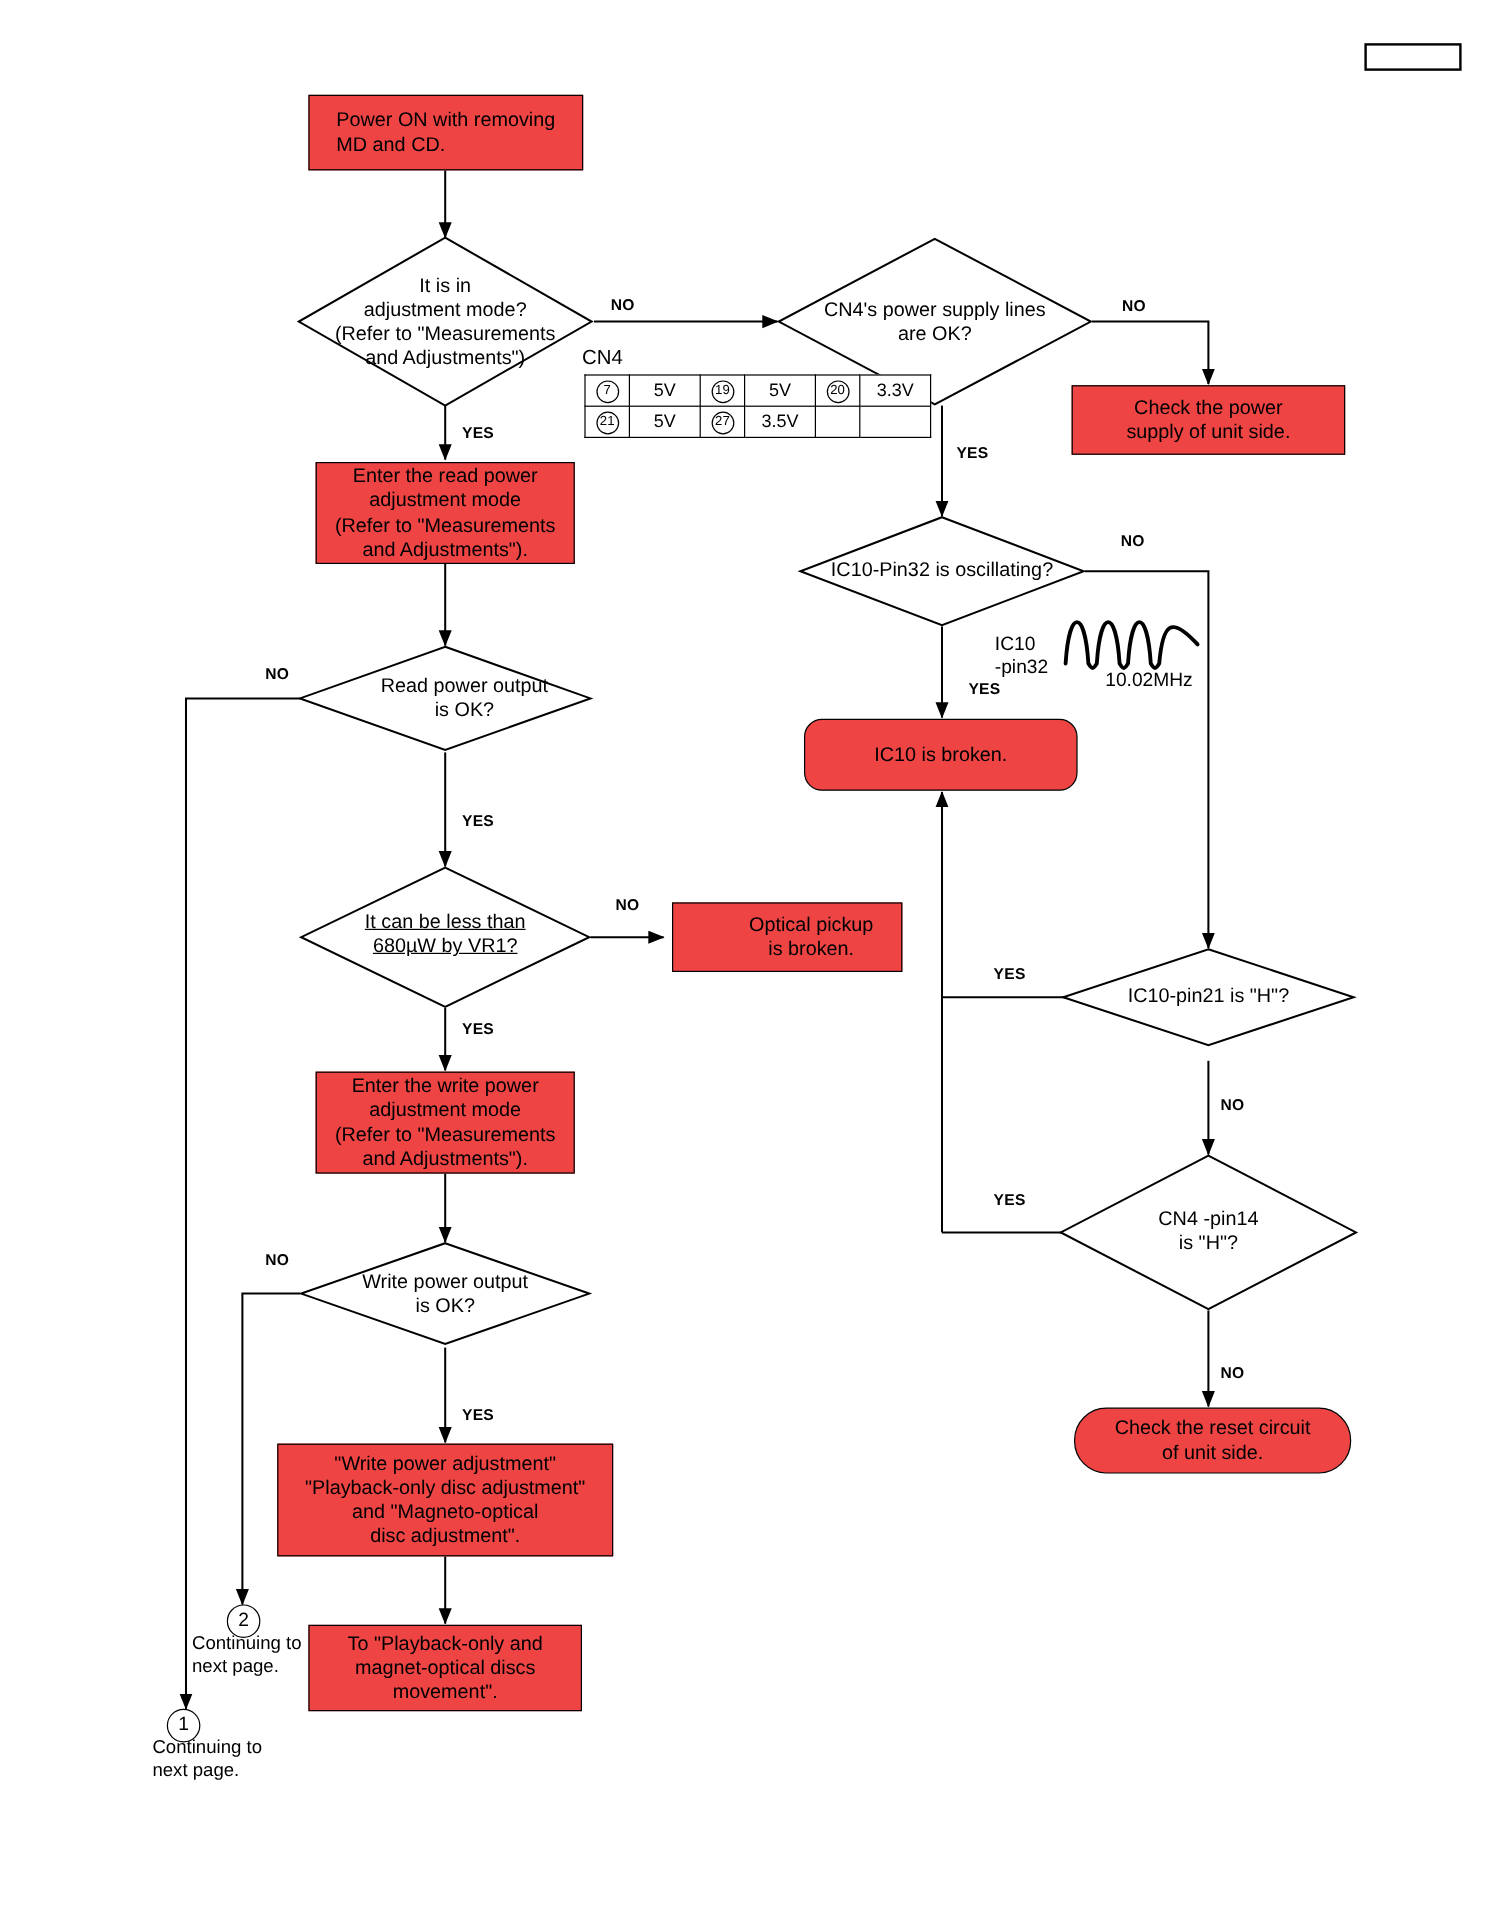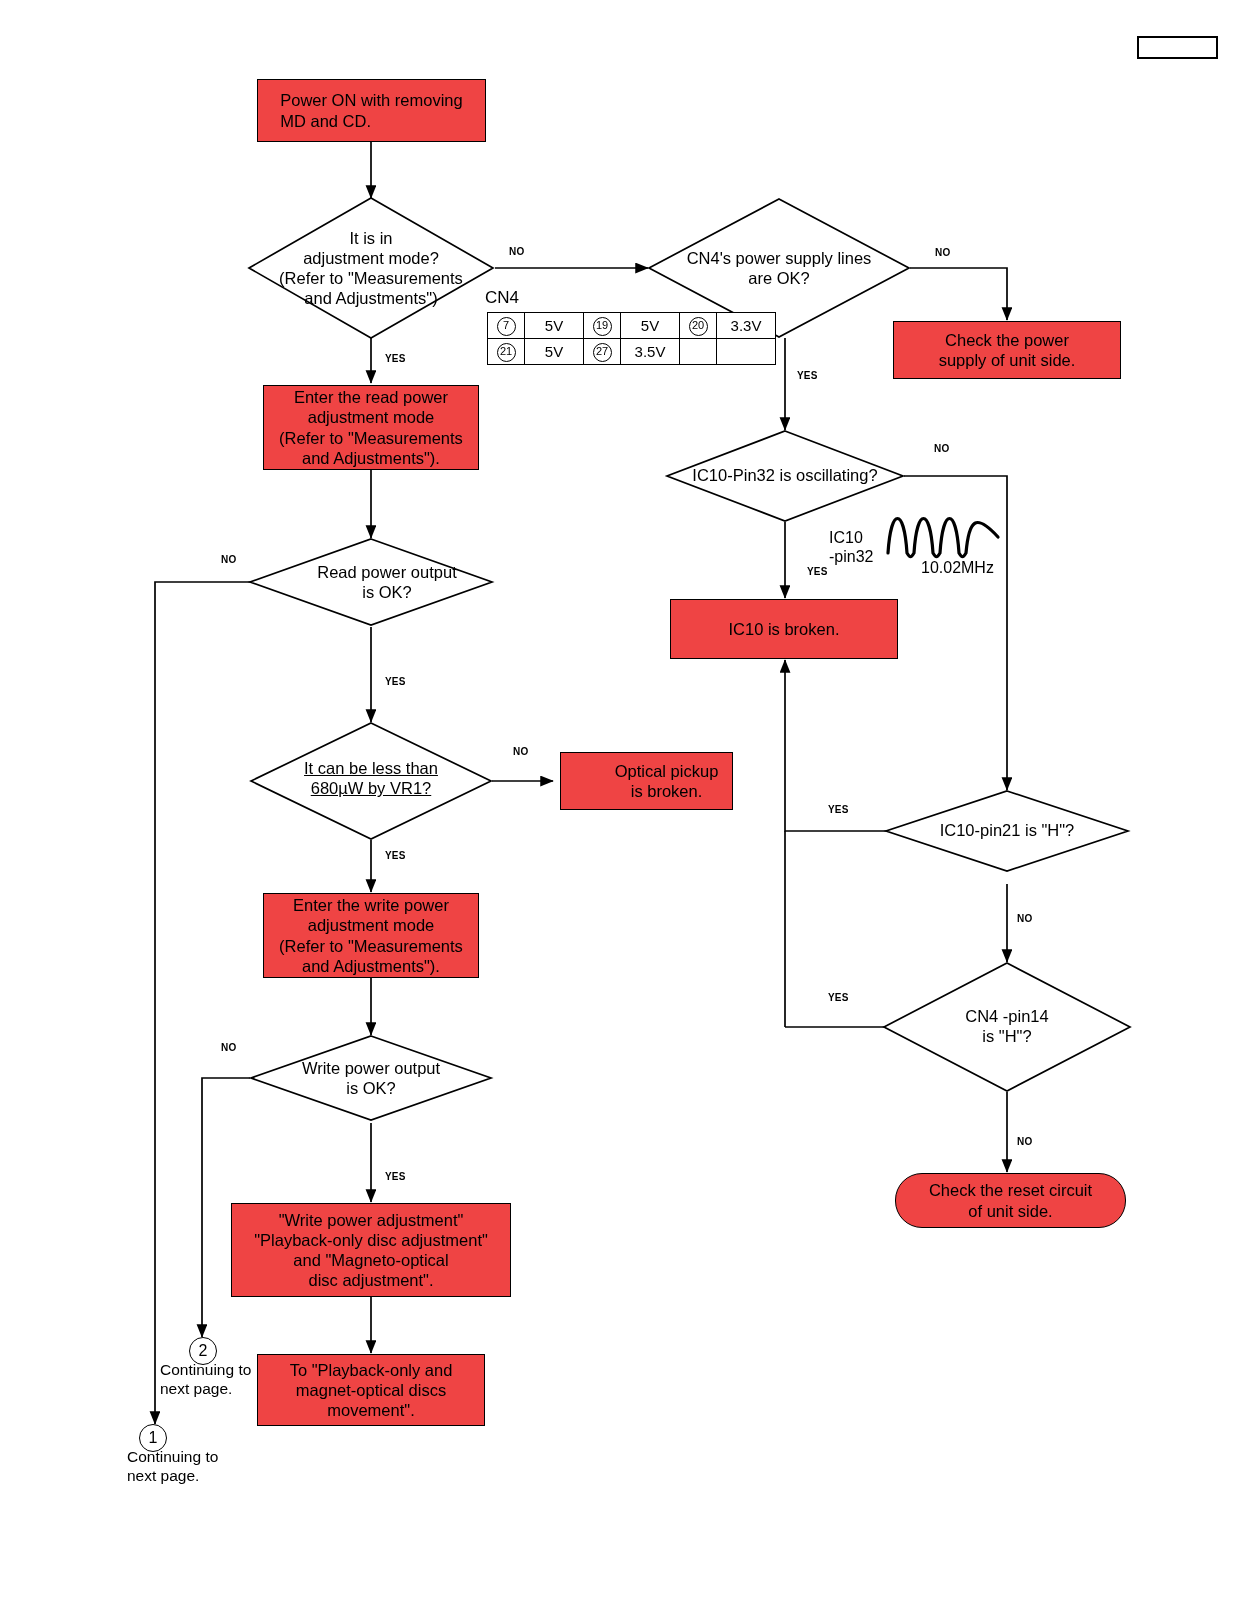--- a/index.html
+++ b/index.html
@@ -4,21 +4,21 @@
 <style>
   html,body{margin:0;padding:0;background:#fff;}
   body{width:1251px;height:1605px;position:relative;
        font-family:"Liberation Sans","DejaVu Sans",sans-serif;color:#000;}
   #canvas{position:absolute;left:0;top:0;width:1251px;height:1605px;}
   .node{position:absolute;box-sizing:border-box;display:flex;align-items:center;
         justify-content:center;text-align:center;line-height:1.22;}
   .box{border:1.6px solid #000;background:#ef4444;font-size:16.5px;padding:2px 4px;}
   .dtext{position:absolute;text-align:center;font-size:16.5px;line-height:1.22;
          white-space:pre;pointer-events:none;}
-  .lbl{position:absolute;font-size:10px;font-weight:bold;letter-spacing:.2px;}
+  .lbl{position:absolute;font-size:13px;font-weight:bold;letter-spacing:.2px;}
   .plain{position:absolute;font-size:16.5px;line-height:1.2;white-space:pre;}
   .corner-box{position:absolute;border:2px solid #000;background:#fff;}
   
   #cn4-table{position:absolute;border-collapse:collapse;background:#fff;}
   #cn4-table td{border:1.5px solid #000;height:25px;font-size:15px;text-align:center;
                 font-family:"Liberation Sans",sans-serif;padding:0 3px;}
   .pincell{width:30px;}
   .valcell{width:52px;}
   .pin{display:inline-block;width:17px;height:17px;line-height:15px;
        border:1.2px solid #000;border-radius:50%;font-size:11px;text-align:center;}
@@ -101,25 +101,25 @@
 adjustment mode
 (Refer to "Measurements
 and Adjustments").</span>
 </div>
 
 <div class="node box" style="left:893px;top:321px;width:228px;height:58px;">
   <span style="white-space:pre;">Check the power
 supply of unit side.</span>
 </div>
 
-<div class="node box" style="left:670px;top:599px;width:228px;height:60px;">
+<div class="node box" style="left:670px;top:599px;width:228px;height:60px;border-radius:15px;">
   <span style="white-space:pre;">IC10 is broken.</span>
 </div>
 
-<div class="node box" style="left:560px;top:752px;width:173px;height:58px;padding-left:44px;">
+<div class="node box" style="left:560px;top:752px;width:192px;height:58px;padding-left:44px;">
   <span style="white-space:pre;">Optical pickup
 is broken.</span>
 </div>
 
 <div class="node box" style="left:263px;top:893px;width:216px;height:85px;">
   <span style="white-space:pre;">Enter the write power
 adjustment mode
 (Refer to "Measurements
 and Adjustments").</span>
 </div>

